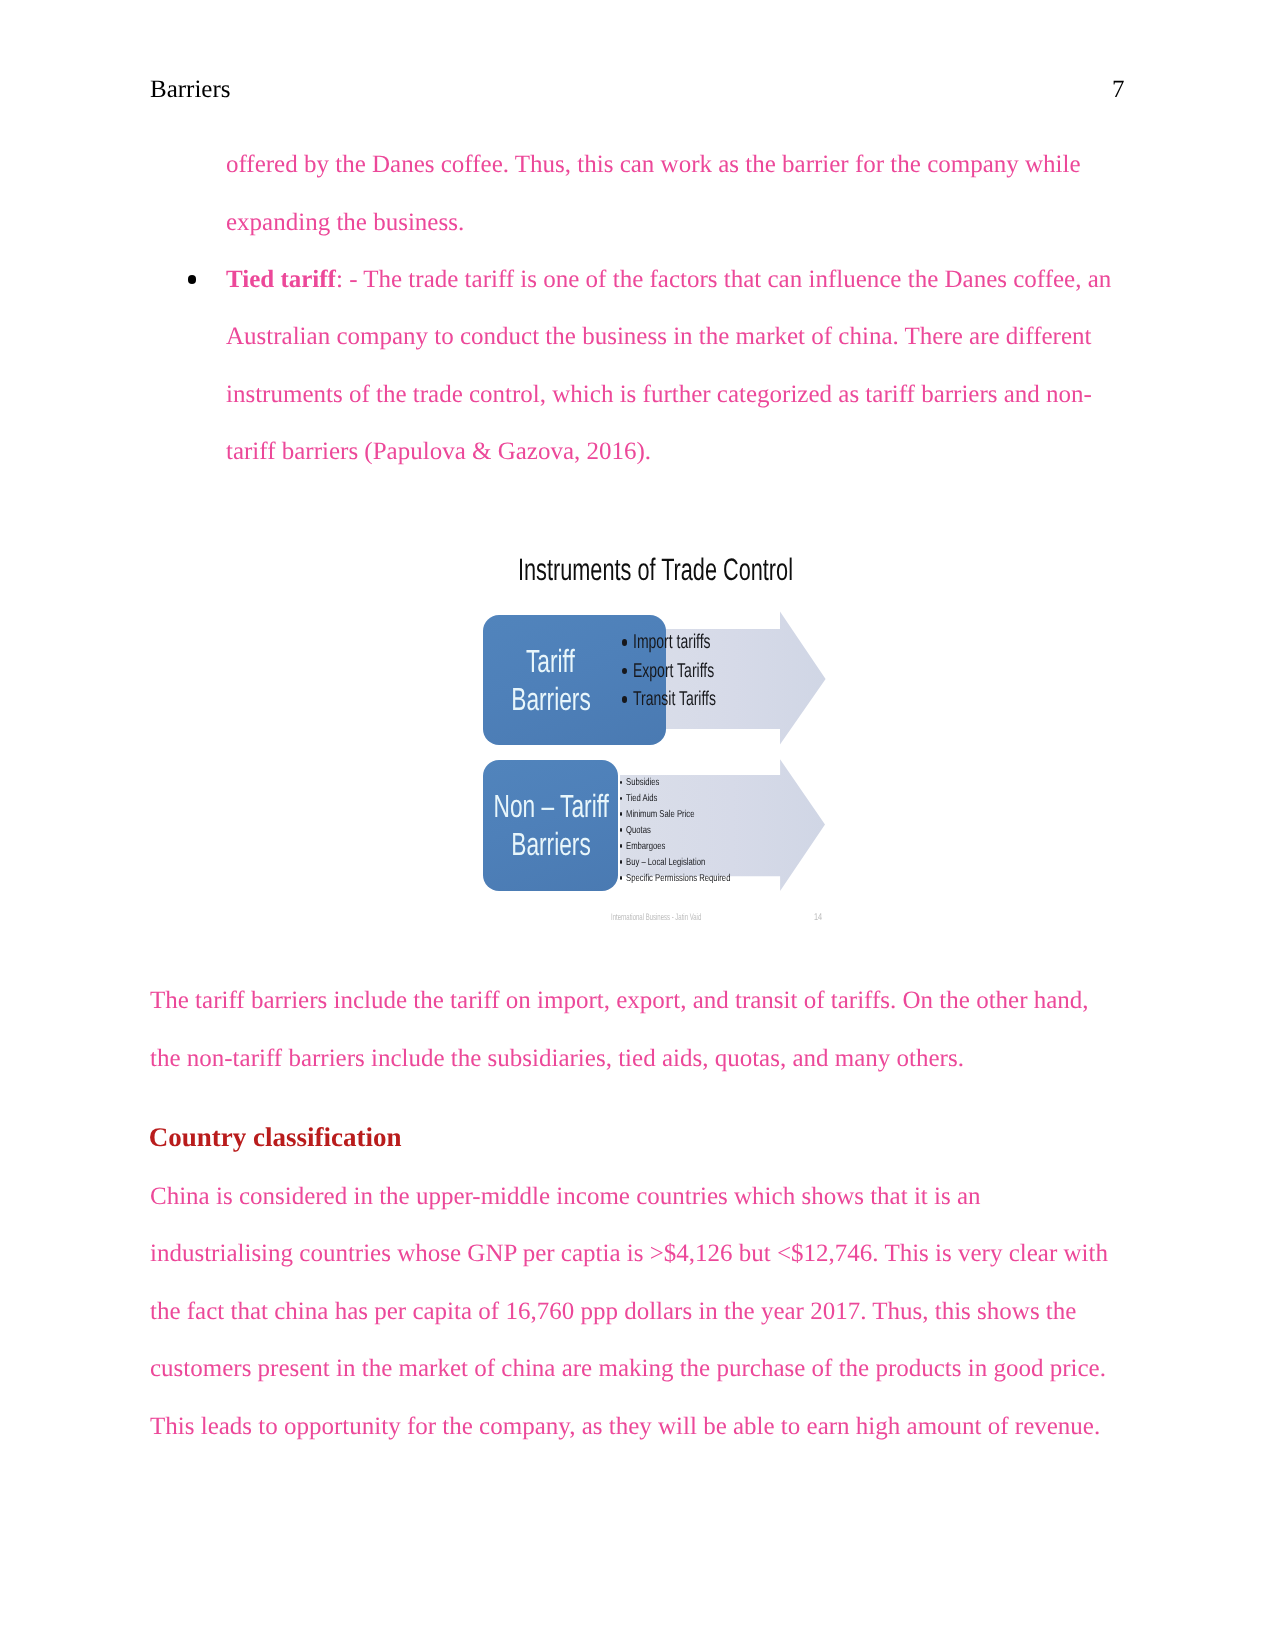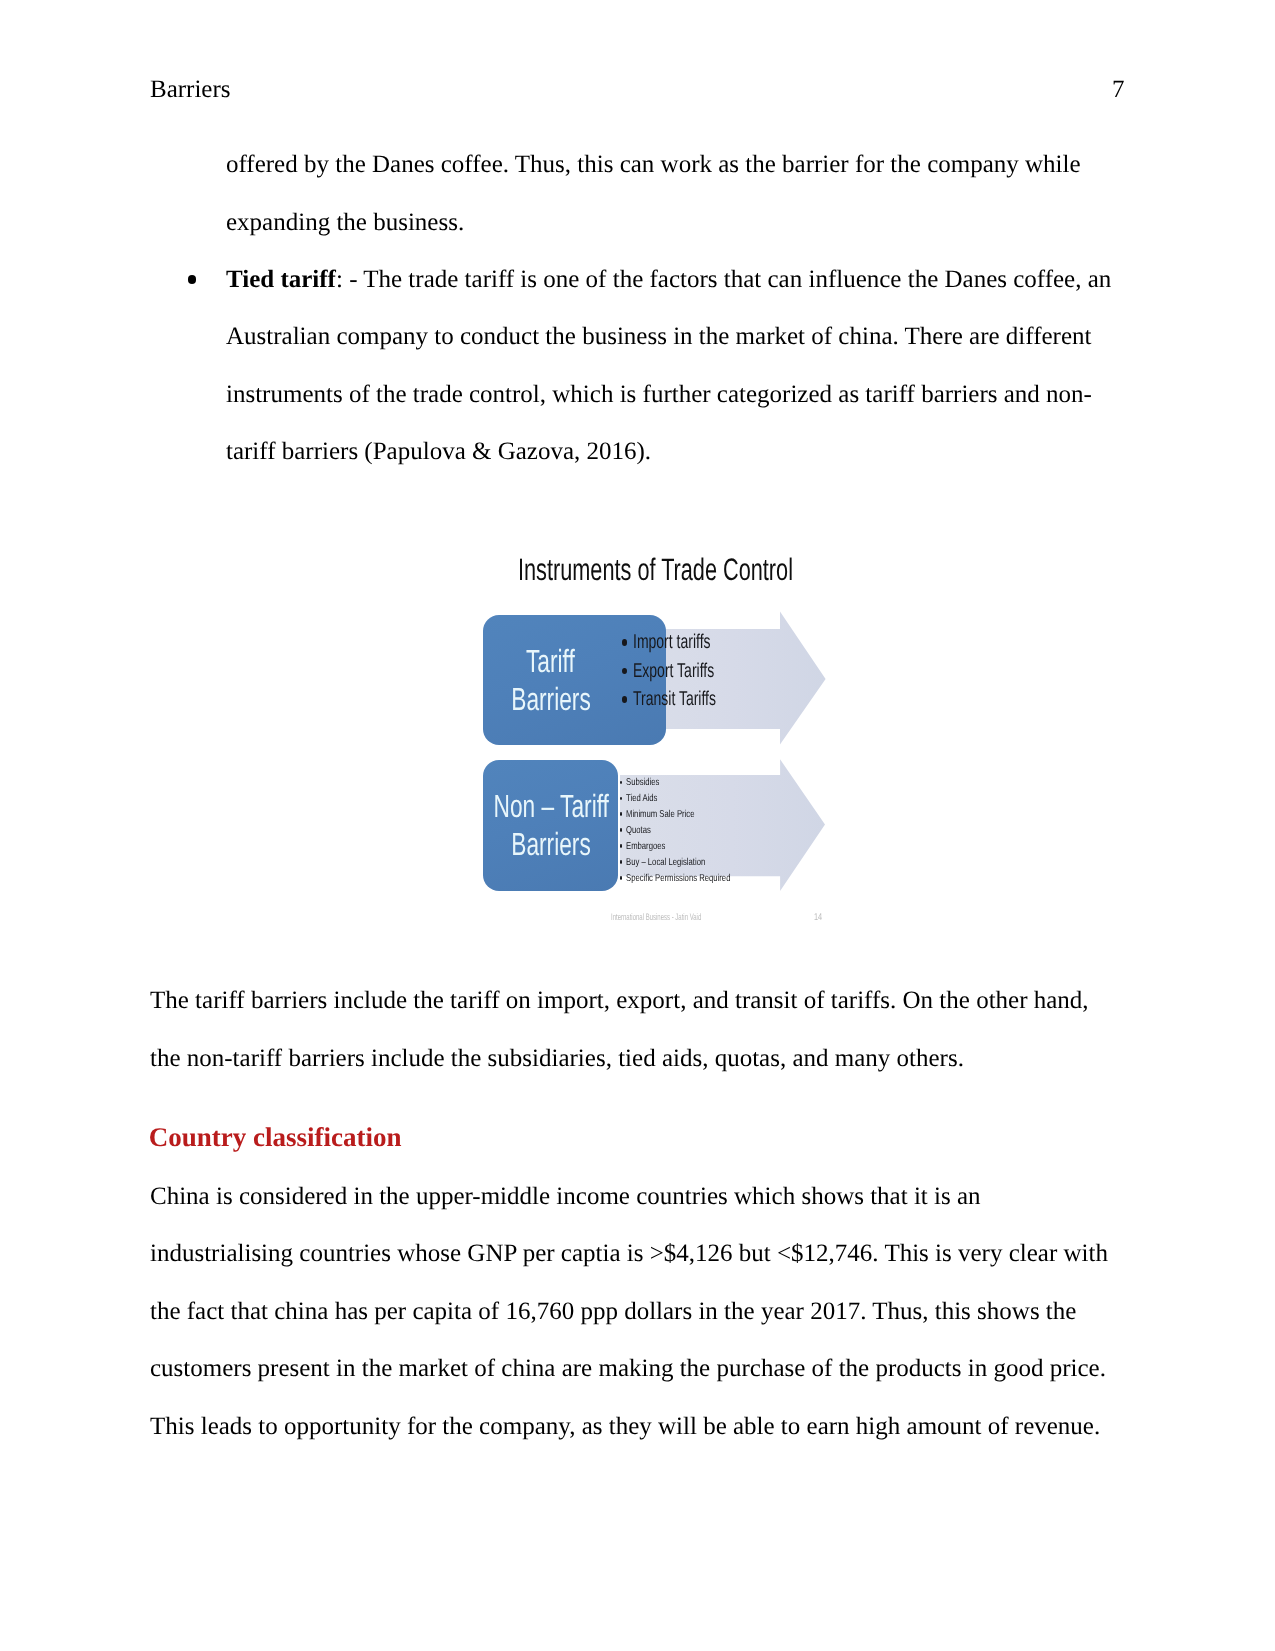--- a/index.html
+++ b/index.html
@@ -17,21 +17,21 @@
   
   .run-head { position:absolute; left:150px; top:77.3px; font-size:25px; line-height:25px; }
   .page-no  { position:absolute; left:1112px; top:77.3px; font-size:25px; line-height:25px; }
 
   
   .para {
     position:absolute;
     font-size:25px;
     line-height:57.45px;
     text-align:left;
-    color:#000000;
+    color:#ec4899;
   }
   .p-cont  { left:226px; top:136.1px; width:900px; }
   .p-bullet{ left:226px; top:251px; width:900px; }
   .bullet-dot { position:absolute; left:187.6px; top:274.8px; width:8.9px; height:8.9px; border-radius:50%; background:#000; }
   .p-after { left:150px; top:972.3px; width:975px; }
   .heading {
     position:absolute; left:148.8px; top:1124.2px;
     font-size:27px; line-height:27px; font-weight:bold;
     color:#b91c1c;
   }

